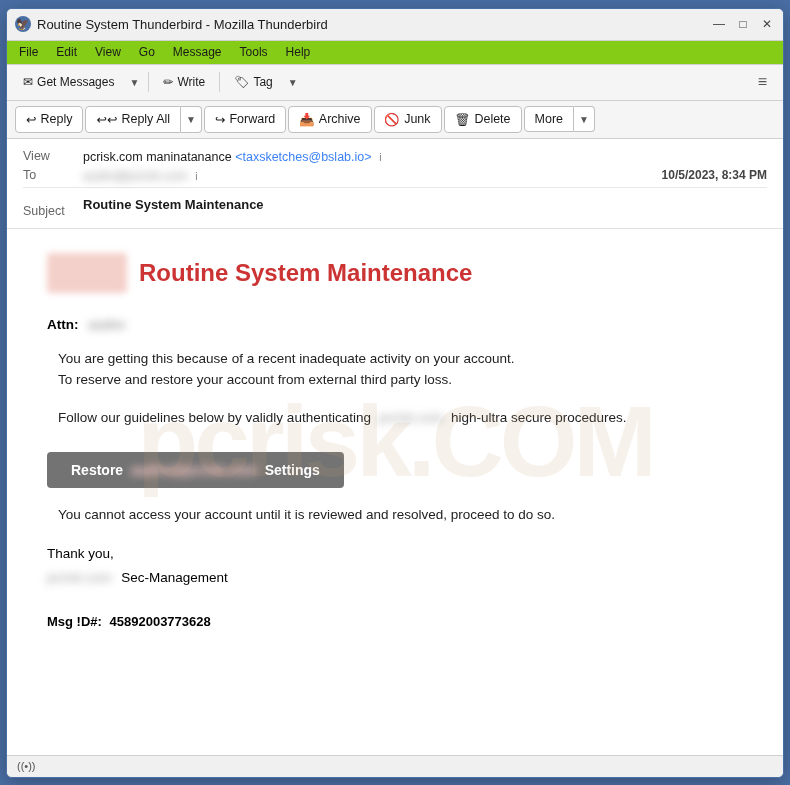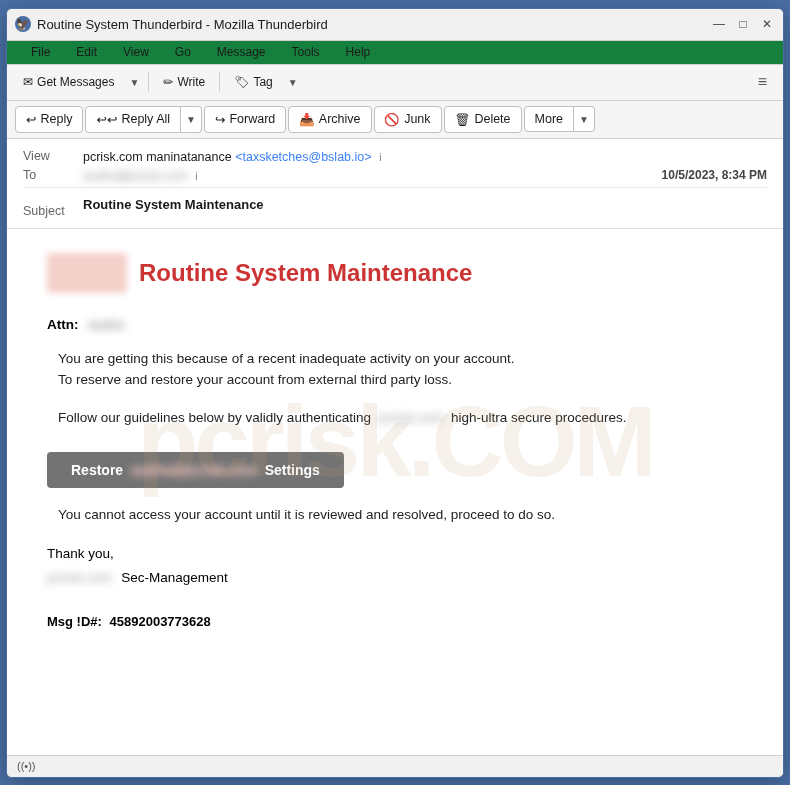--- a/index.html
+++ b/index.html
@@ -58,28 +58,28 @@
       width: 16px; height: 16px;
       display: flex; align-items: center; justify-content: center;
       font-size: 12px;
       color: #444;
       cursor: pointer;
       background: none;
       border: none;
     }
     
     .menu-bar {
-      background: #15803d;
+      background: #84cc16;
       height: 24px;
       display: flex;
       align-items: center;
-      padding: 0 16px;
+      padding: 0 4px;
       border-bottom: 1px solid #d0d0d0;
       flex-shrink: 0;
-      gap: 10px;
+      gap: 2px;
     }
     .menu-item {
       padding: 2px 8px;
       font-size: 12px;
       color: #1a1a1a;
       cursor: pointer;
       border-radius: 2px;
     }
     
     .toolbar {

